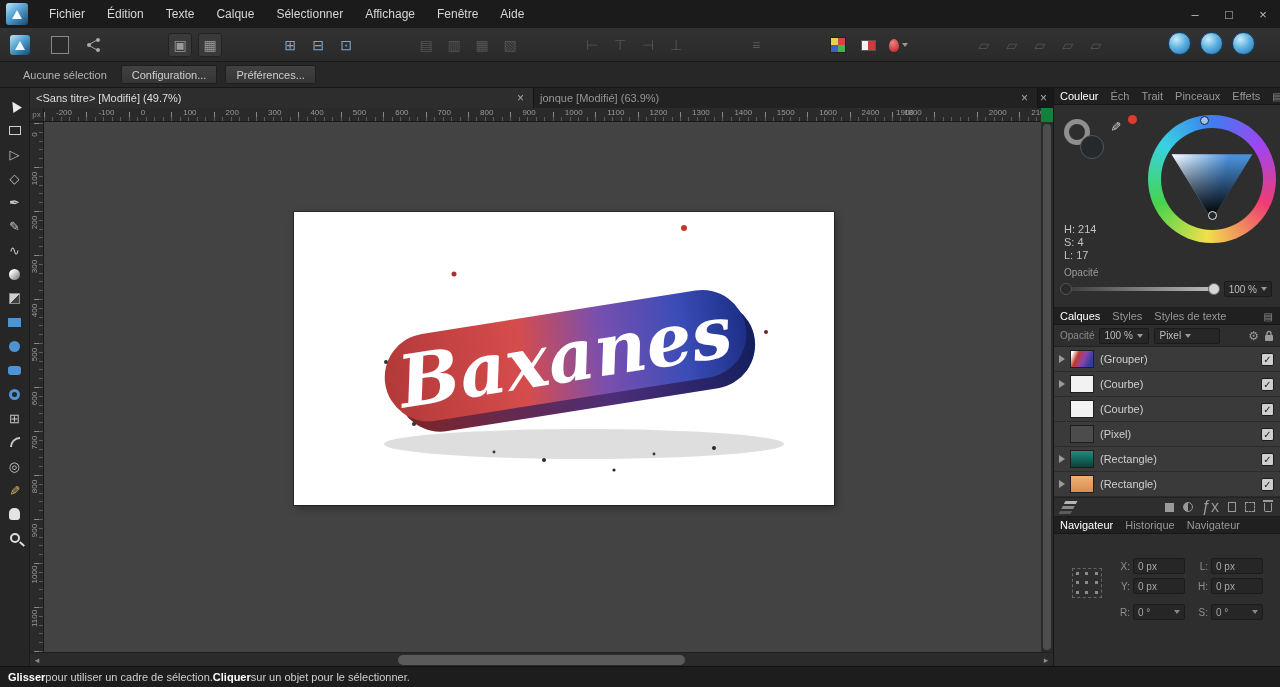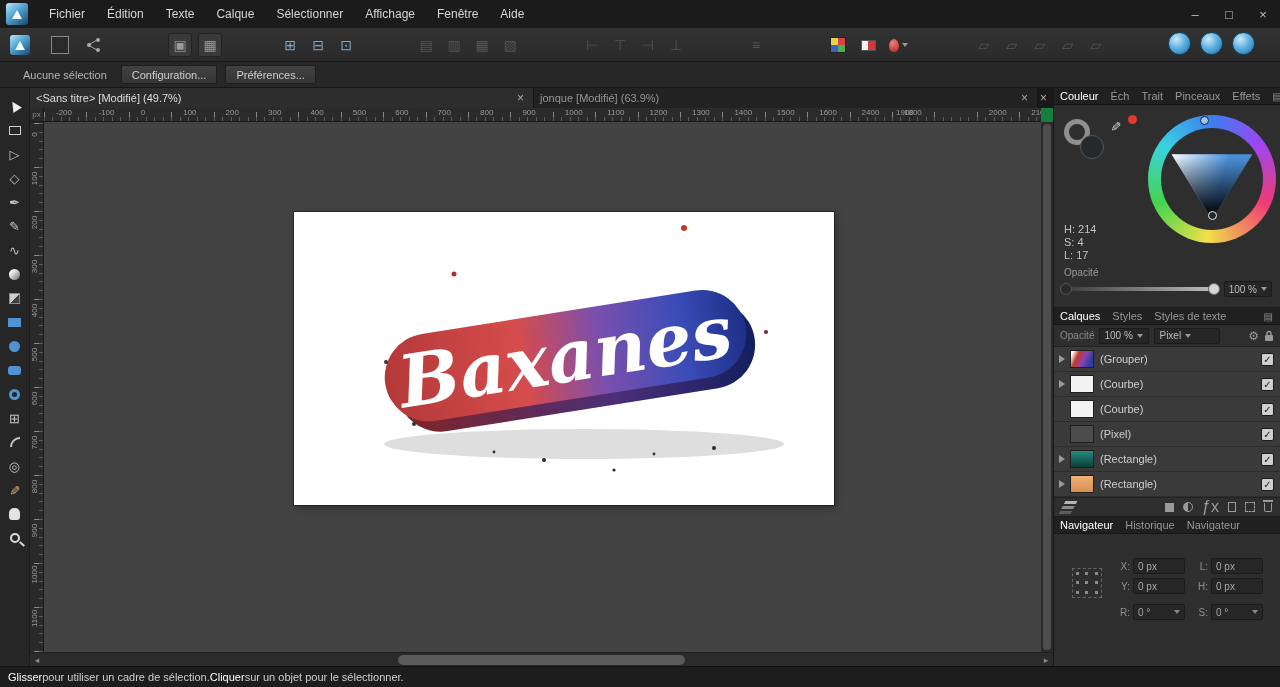--- a/index.html
+++ b/index.html
@@ -135,21 +135,21 @@
   .xformsec{position:relative;padding:6px 6px 0 6px}
   .anchor{position:absolute;left:18px;top:34px;width:30px;height:30px;border:1px dashed #666;display:grid;grid-template-columns:repeat(3,1fr);grid-template-rows:repeat(3,1fr)}
   .anchor b{width:3px;height:3px;background:#8a8a8a;align-self:center;justify-self:center}
   .frow{position:absolute;display:flex;align-items:center;gap:3px}
   .flabel{width:14px;text-align:right;font-size:10px;color:#8f8f8f}
   .fval{width:52px;height:16px;background:#262626;border:1px solid #1b1b1b;border-radius:2px;font-size:10px;color:#a8a8a8;display:flex;align-items:center;padding:0 4px}
   .fval .dcaret{margin-left:auto;width:0;height:0;border-left:3px solid transparent;border-right:3px solid transparent;border-top:4px solid #888}
 
   
   .statusbar{position:absolute;left:0;bottom:0;width:1280px;height:21px;background:#1d1d1d;border-top:1px solid #101010;display:flex;align-items:center;padding-left:8px;font-size:11px;color:#cfcfcf}
-  .statusbar b{font-weight:normal;color:#fff}
+  .statusbar b{font-weight:bold;color:#fff}
 </style>
 </head>
 <body>
 
 <div class="app">
 
   <div class="menubar">
     <div class="applogo">
         <i></i>
       </div>

